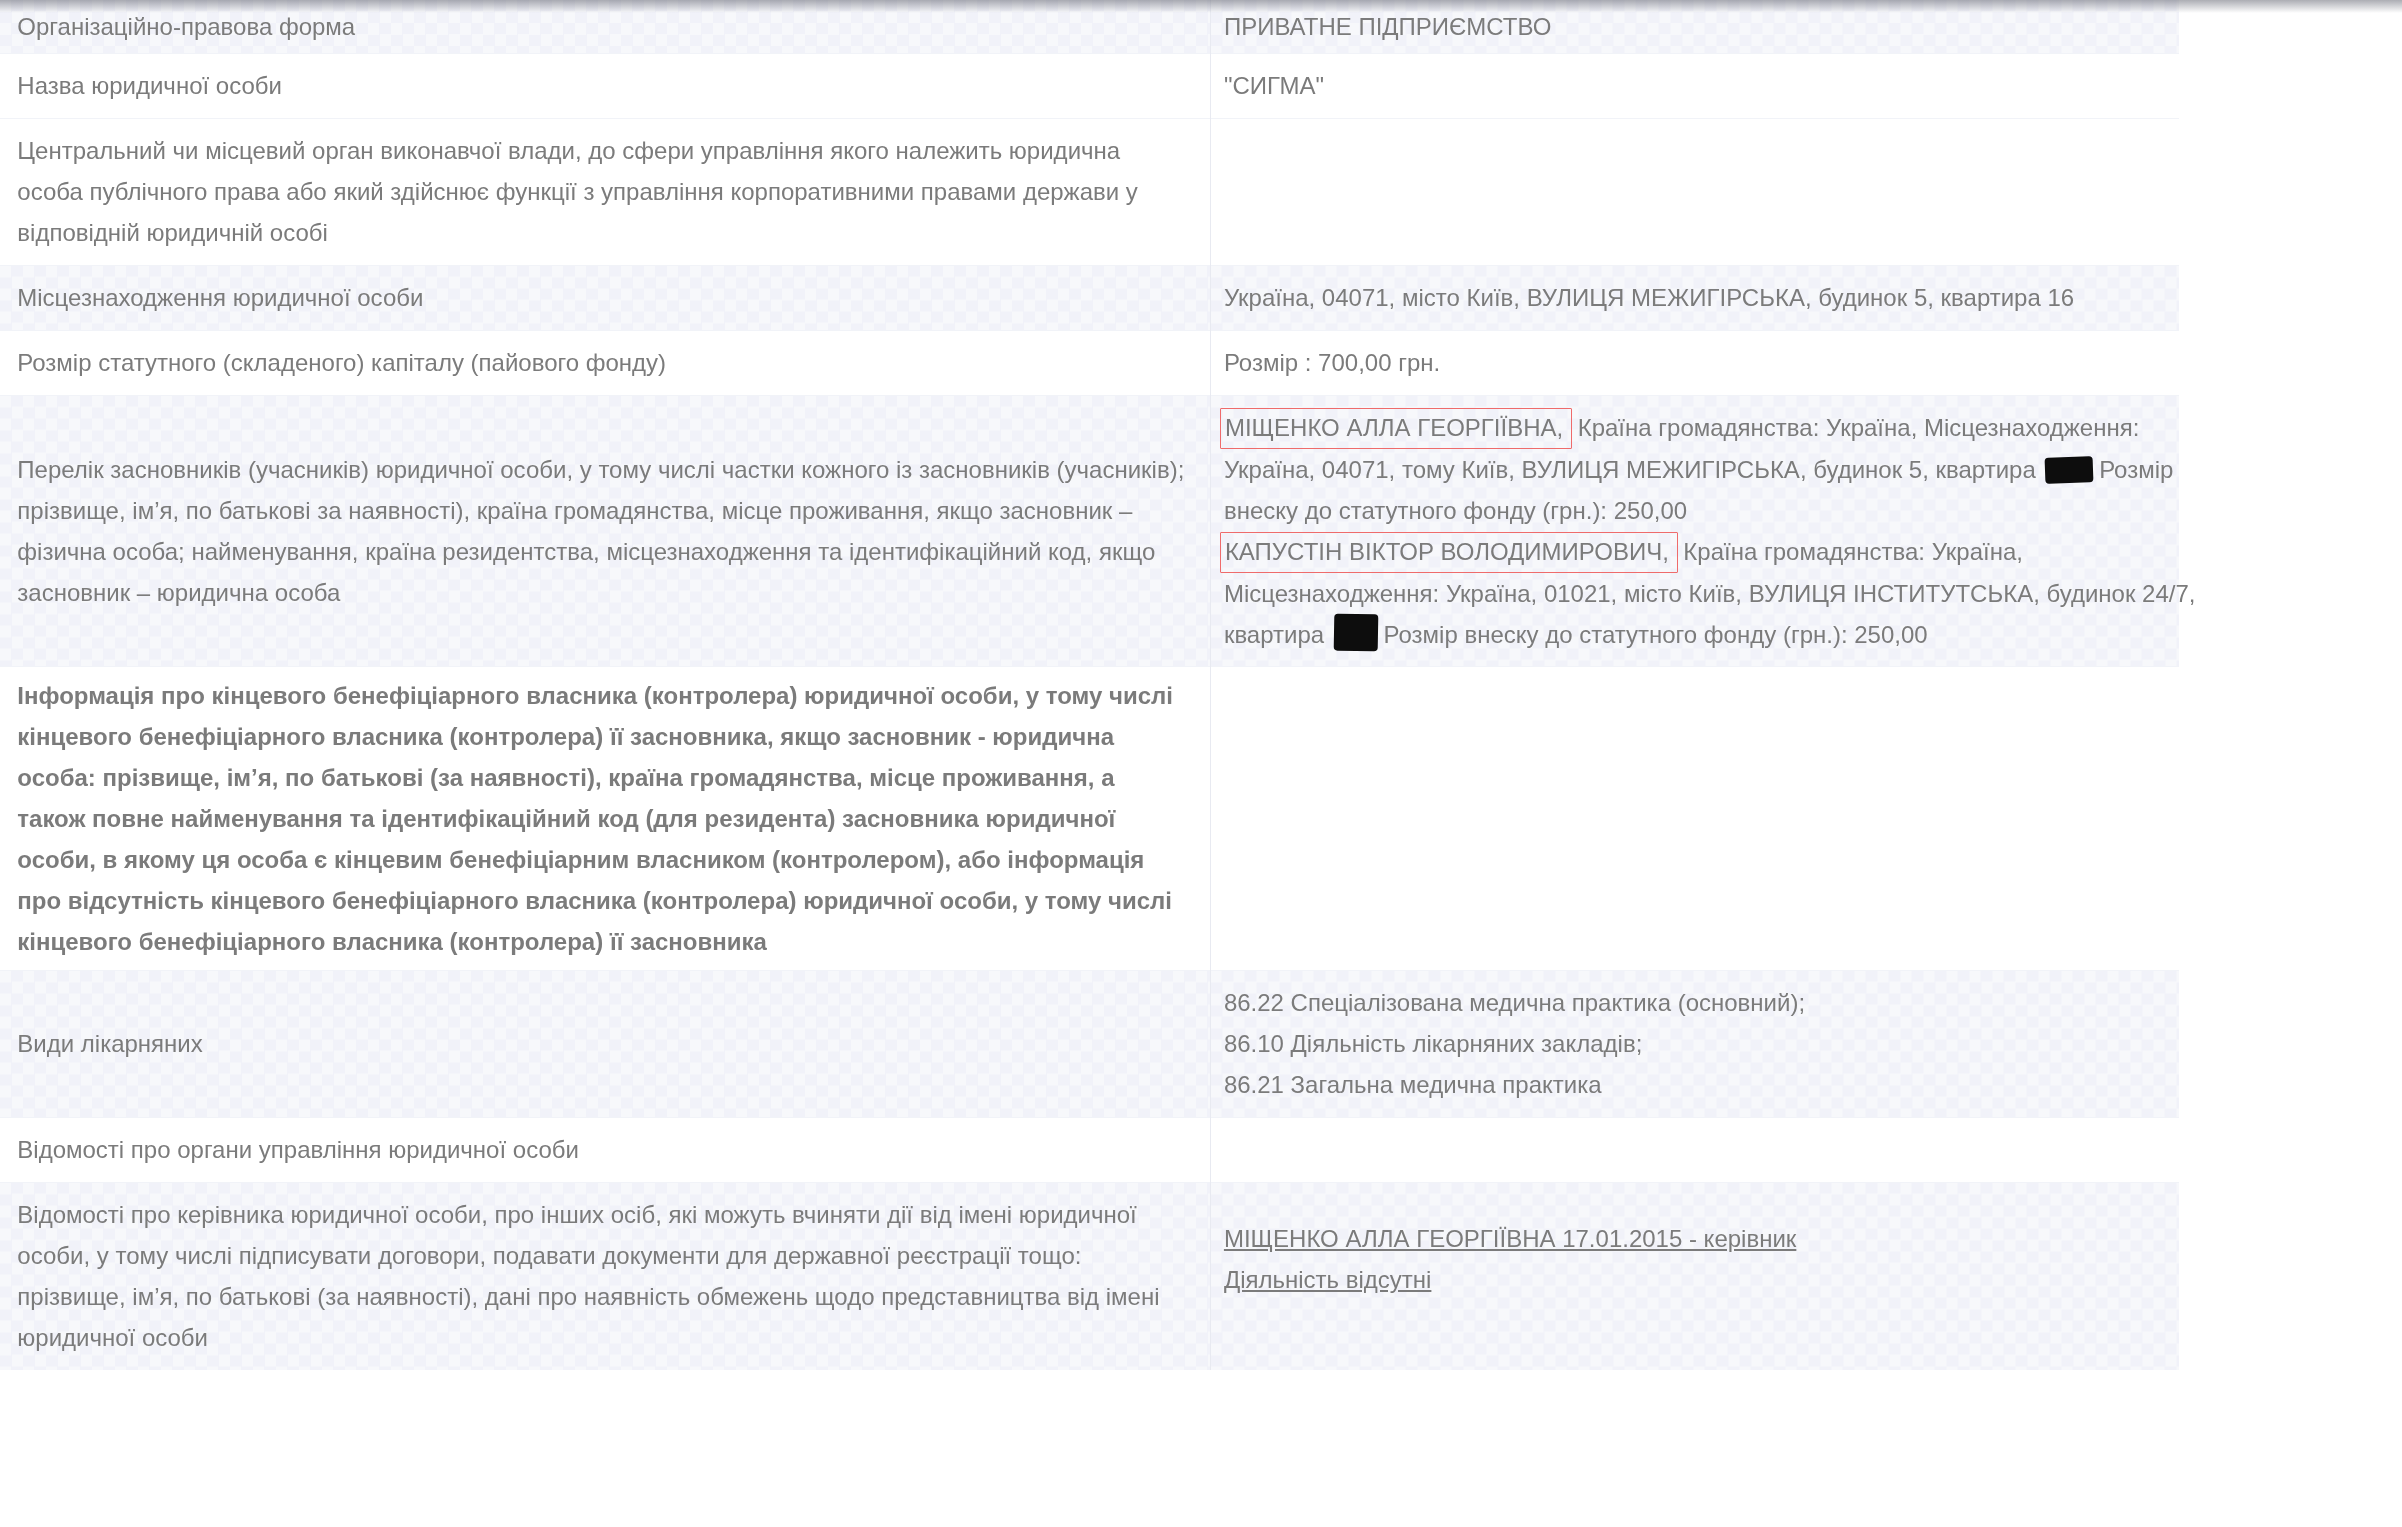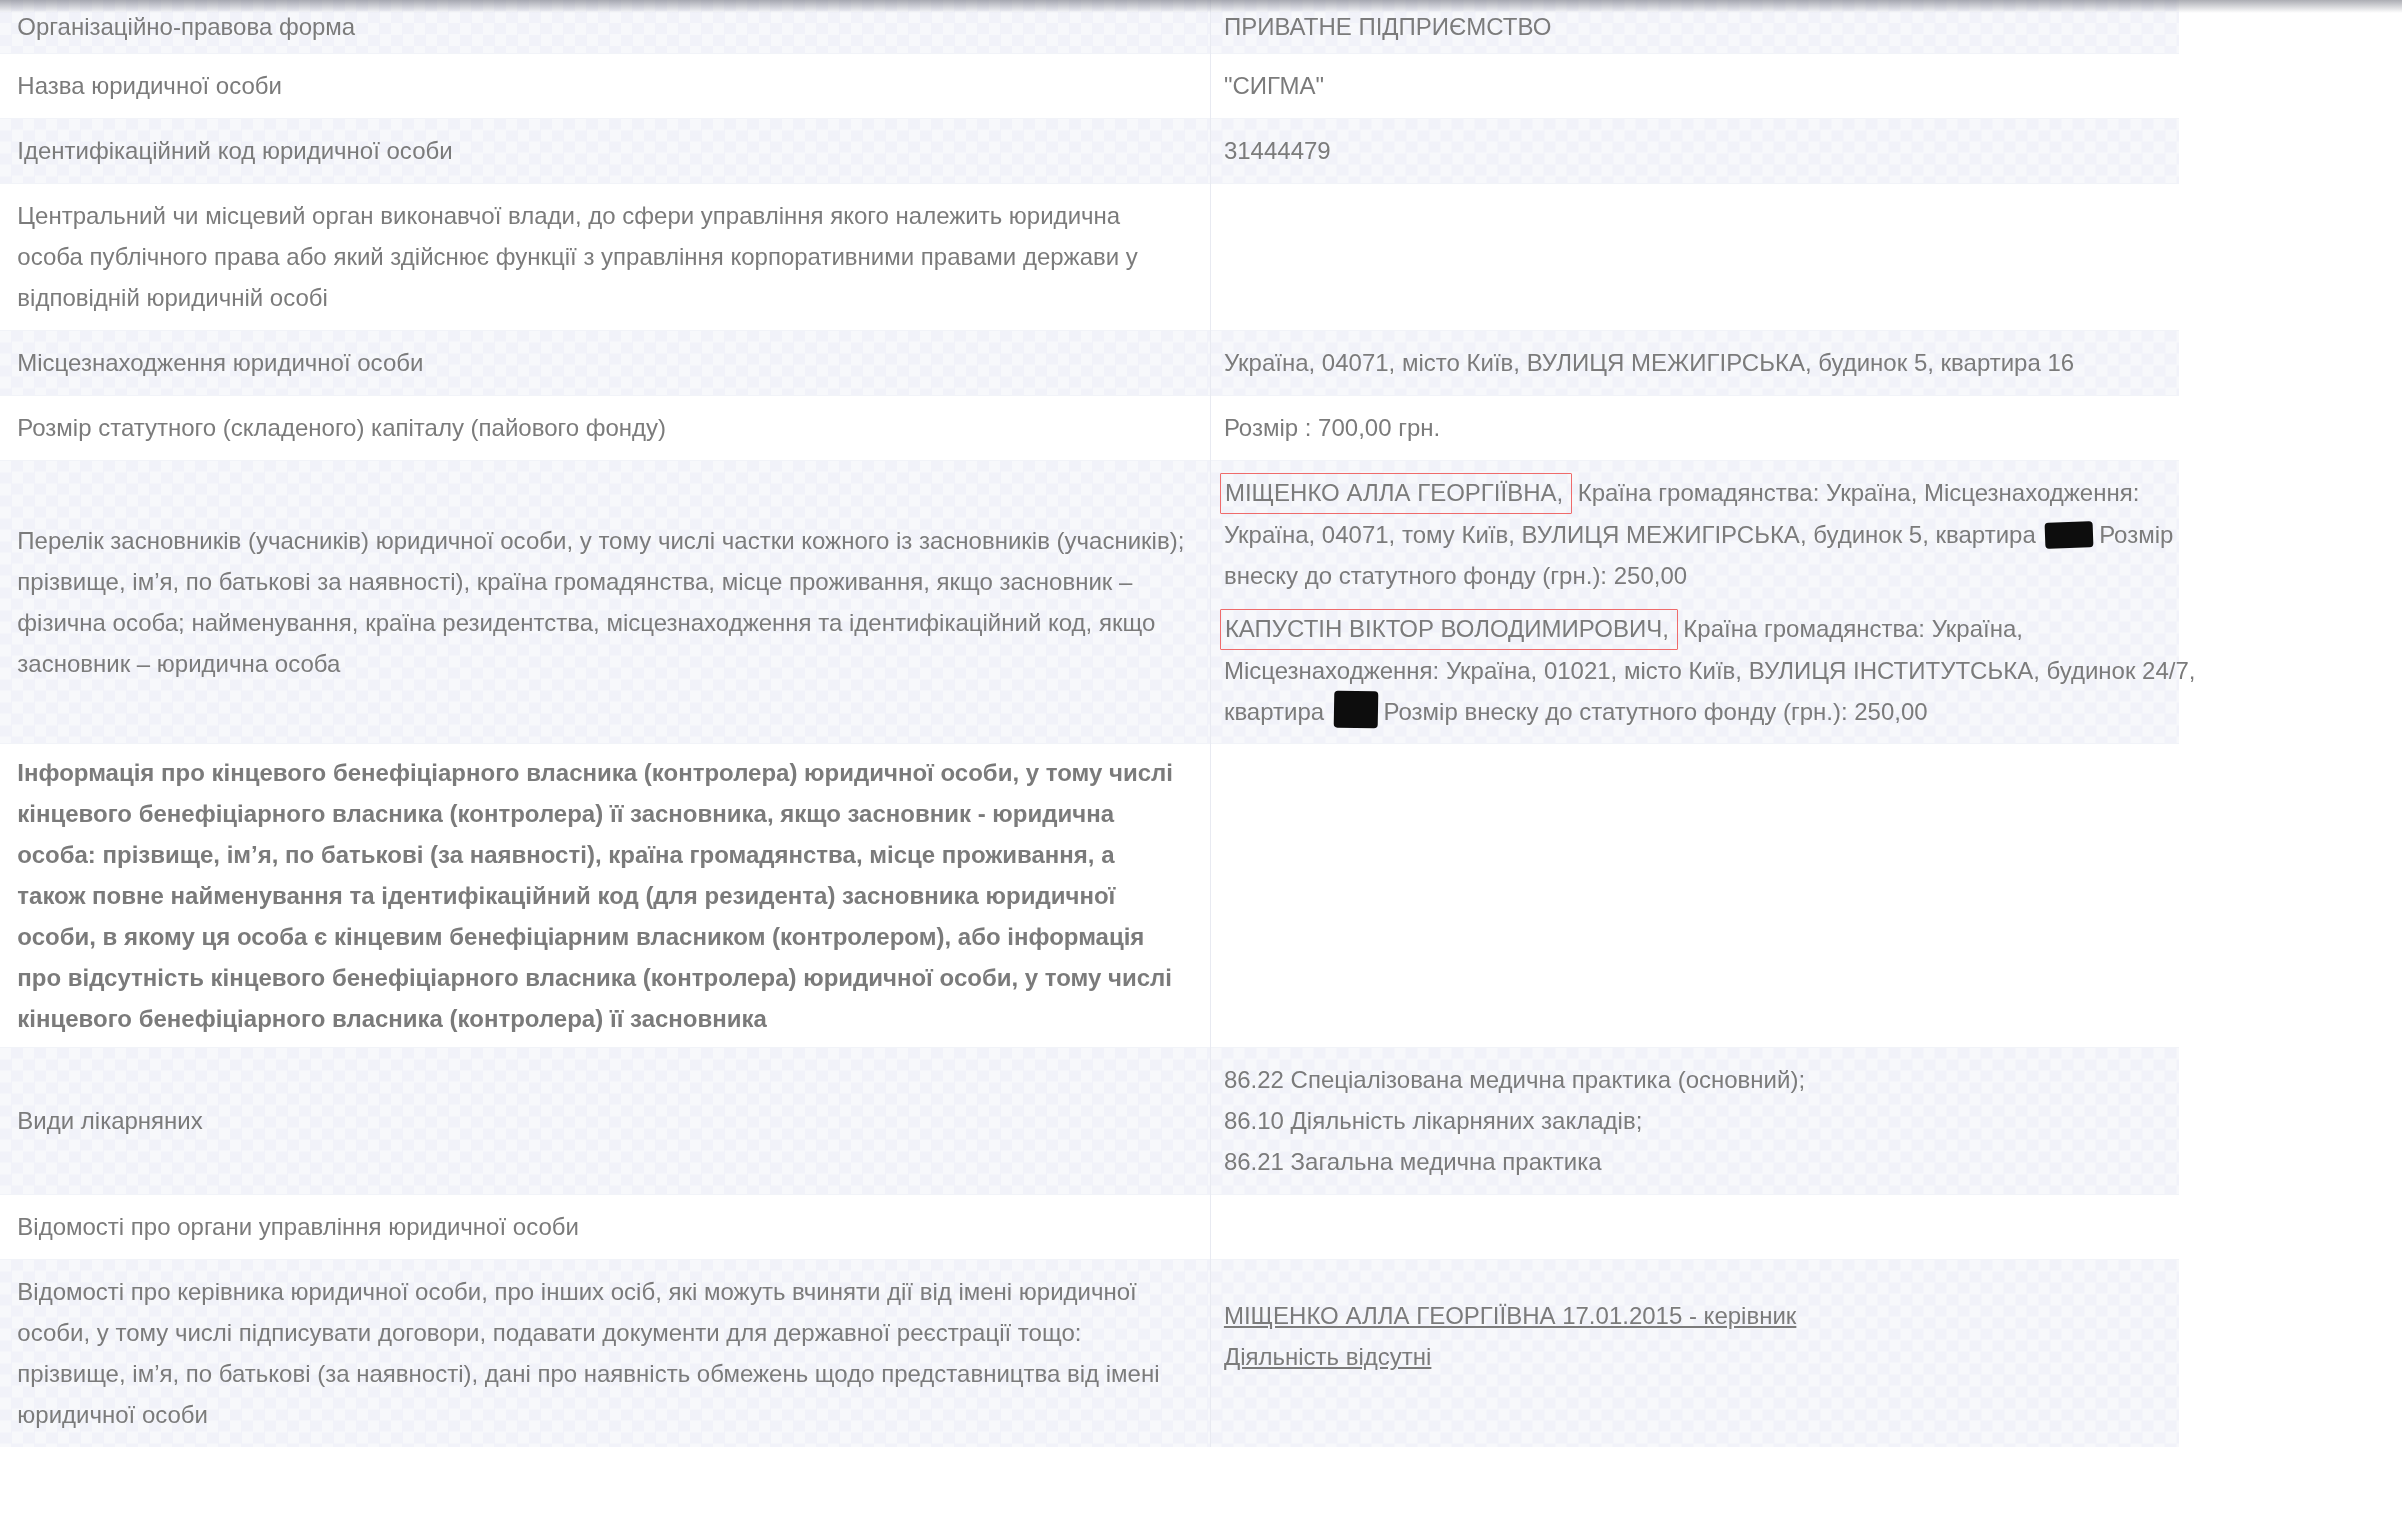--- a/index.html
+++ b/index.html
@@ -32,44 +32,40 @@
   .row-director .cell{vertical-align:top;}
   .row-director .value{padding-top:35px;text-decoration:underline;}
   .vline{white-space:nowrap;}
   .name-box{
     display:inline-block;border:1.9px solid #ef6b6b;border-radius:1px;
     padding:0 7.7px 1.9px 3.8px;margin:0 5.8px 0 -3.8px;line-height:37px;
   }
   .redact{display:inline-block;background:#0d0d0d;border-radius:3.8px;}
   .redact-1{width:48px;height:26px;vertical-align:-4.8px;margin:0 5.8px 0 9.6px;transform:rotate(-2deg);}
   .redact-2{width:44px;height:37px;vertical-align:-8.6px;margin:0 5.8px 0 9.6px;transform:rotate(1deg);}
-  .founder + .founder{margin-top:12px;}
+  .founder + .founder{margin-top:0;}
 </style>
 </head>
 <body>
 
 <div class="clip">
   <div class="top-shadow"></div>
 
   <div class="table">
 
     <div class="row striped">
       <div class="cell label">Організаційно-правова форма</div>
       <div class="cell value">ПРИВАТНЕ ПІДПРИЄМСТВО</div>
     </div>
 
     <div class="row">
       <div class="cell label">Назва юридичної особи</div>
       <div class="cell value">"СИГМА"</div>
     </div>
 
-    <div class="row striped">
-      <div class="cell label">Ідентифікаційний код юридичної особи</div>
-      <div class="cell value">31444479</div>
-    </div>
 
     <div class="row">
       <div class="cell label">Центральний чи місцевий орган виконавчої влади, до сфери управління якого належить юридична особа публічного права або який здійснює функції з управління корпоративними правами держави у відповідній юридичній особі</div>
       <div class="cell value"></div>
     </div>
 
     <div class="row striped">
       <div class="cell label">Місцезнаходження юридичної особи</div>
       <div class="cell value">Україна, 04071, місто Київ, ВУЛИЦЯ МЕЖИГІРСЬКА, будинок 5, квартира 16</div>
     </div>

